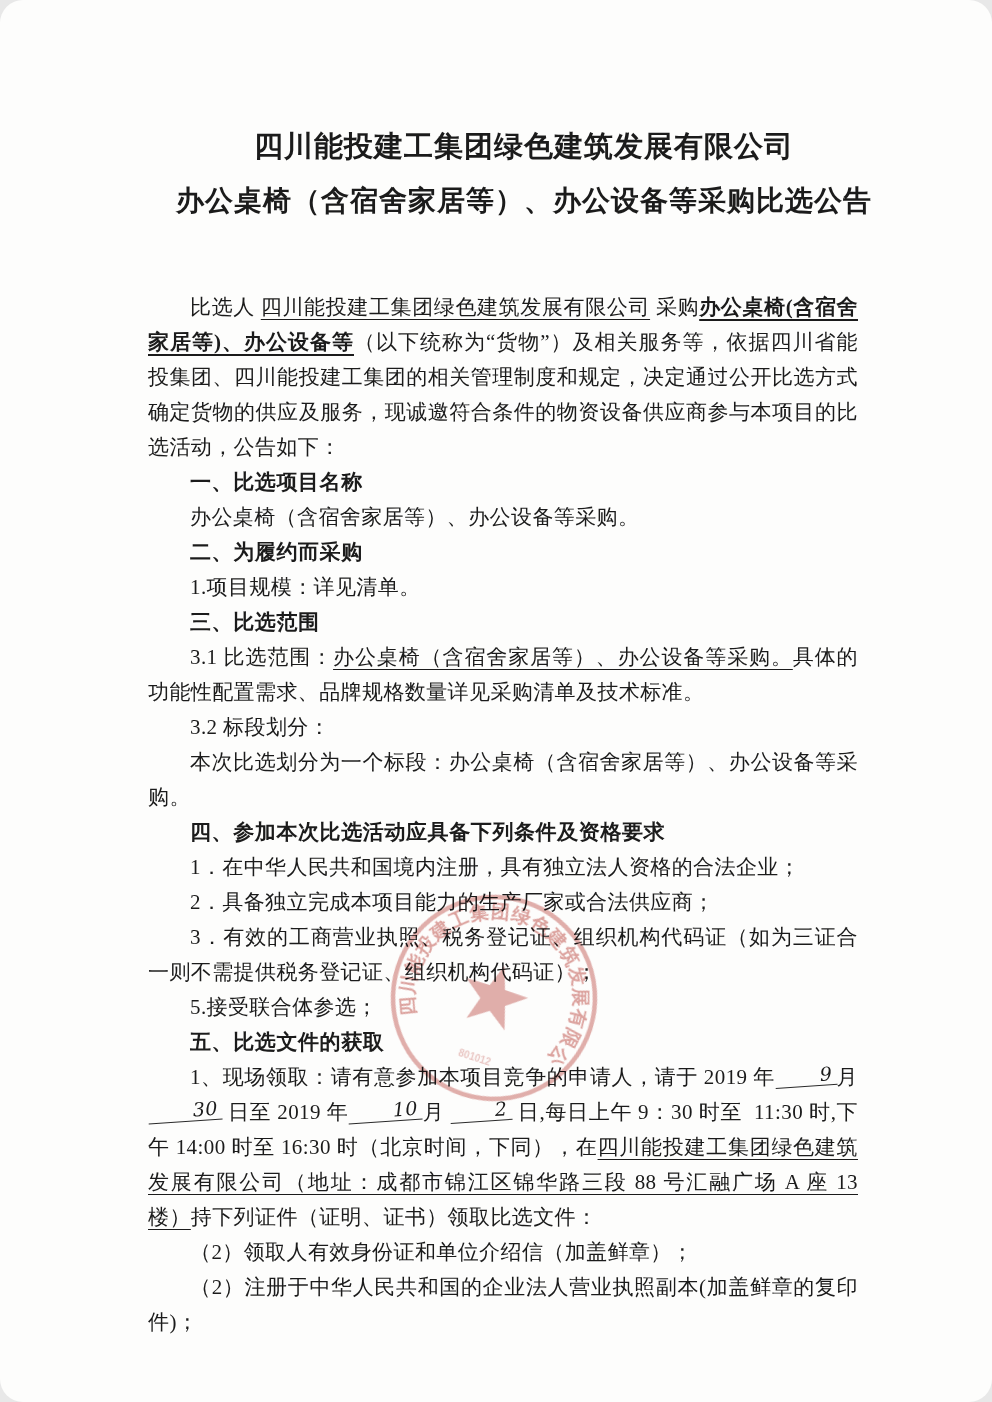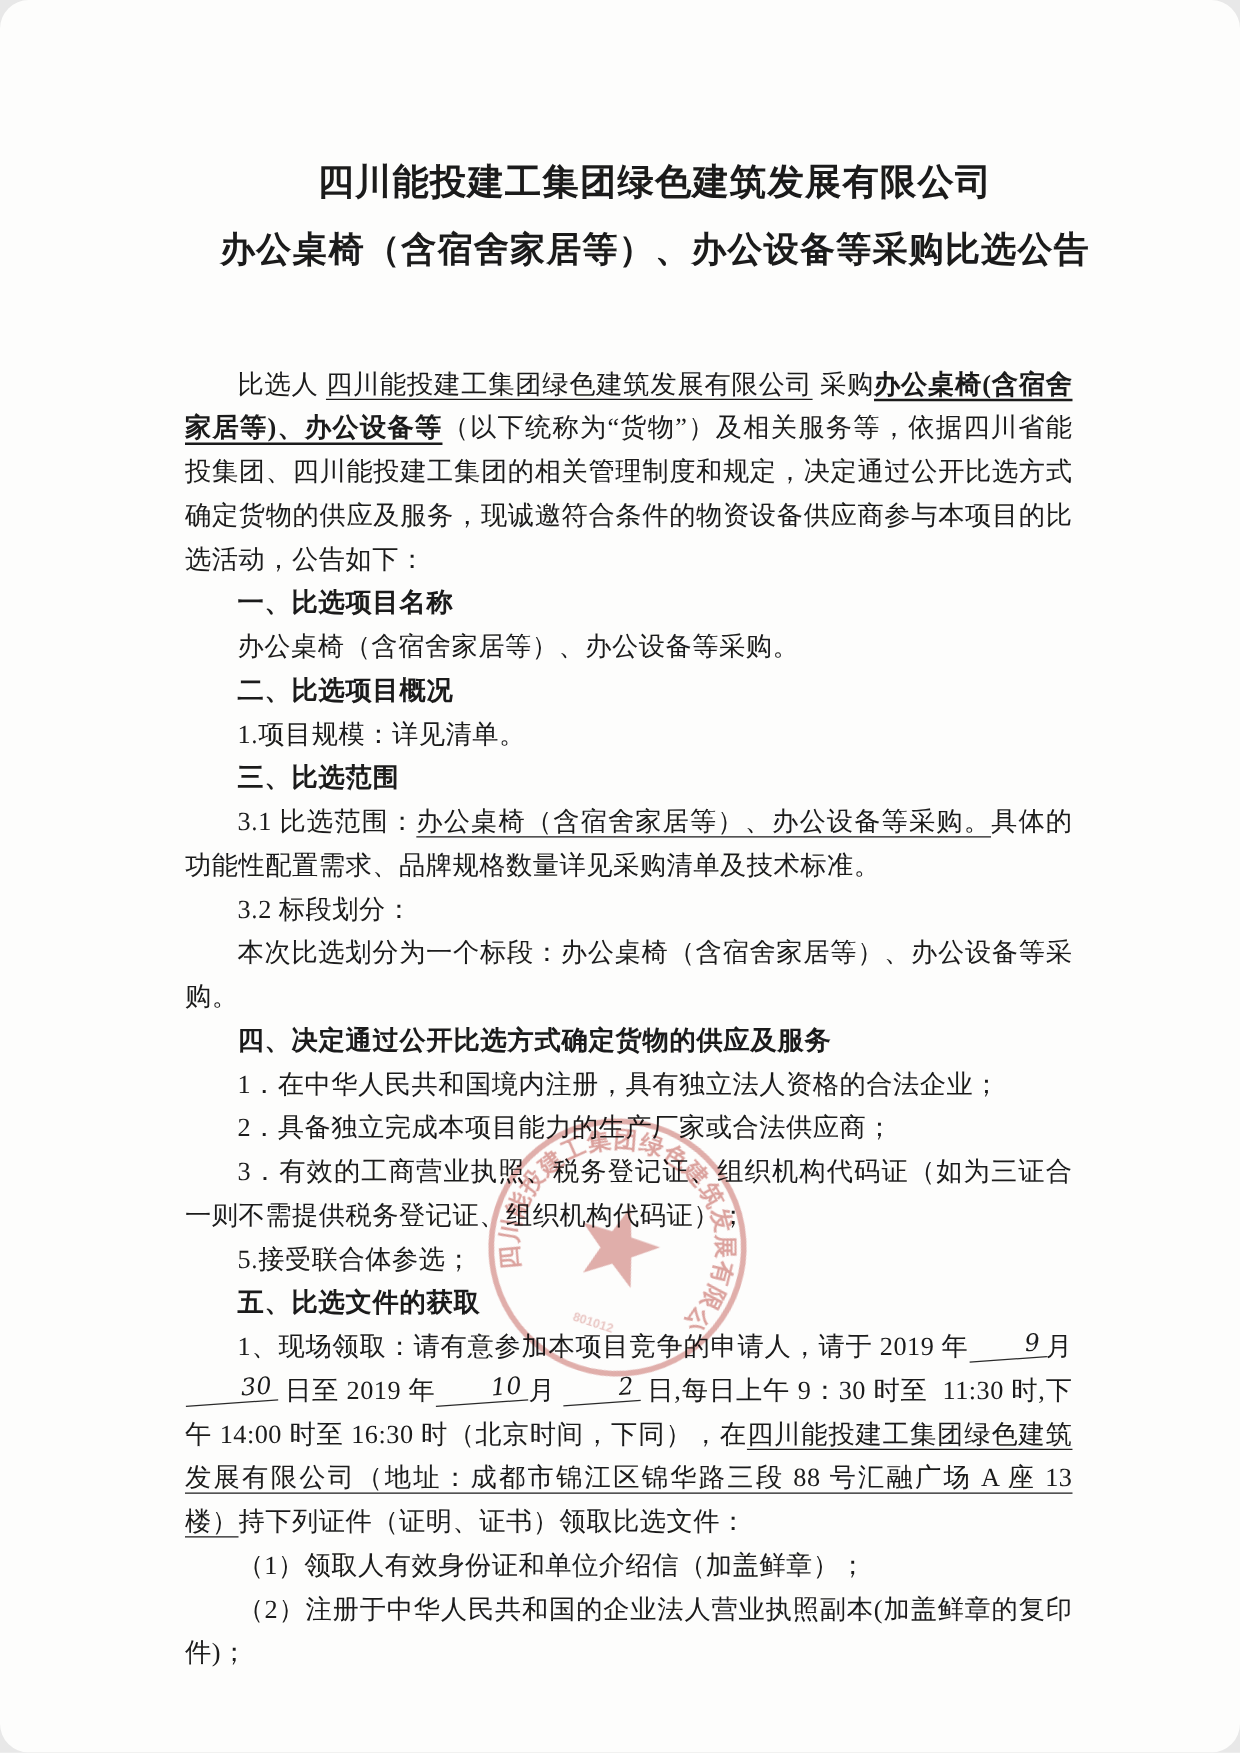--- a/index.html
+++ b/index.html
@@ -89,34 +89,34 @@
 
   <header class="titles">
     <div class="title">四川能投建工集团绿色建筑发展有限公司</div>
     <div class="title title2">办公桌椅（含宿舍家居等）、办公设备等采购比选公告</div>
   </header>
 
   <main class="doc-body" id="doc-body">
       <p class=""><span class="r-n">比选人 </span><span class="r-u">四川能投建工集团绿色建筑发展有限公司</span><span class="r-n"> 采购</span><span class="r-bu">办公桌椅(含宿舍家居等)、办公设备等</span><span class="r-n">（以下统称为“货物”）及相关服务等，依据四川省能投集团、四川能投建工集团的相关管理制度和规定，决定通过公开比选方式确定货物的供应及服务，现诚邀符合条件的物资设备供应商参与本项目的比选活动，公告如下：</span></p>
       <p class="head"><span class="r-b">一、比选项目名称</span></p>
       <p class=""><span class="r-n">办公桌椅（含宿舍家居等）、办公设备等采购。</span></p>
-      <p class="head"><span class="r-b">二、比选项目概况</span></p>
+      <p class="head"><span class="r-b">二、为履约而采购</span></p>
       <p class=""><span class="r-n">1.项目规模：详见清单。</span></p>
       <p class="head"><span class="r-b">三、比选范围</span></p>
       <p class=""><span class="r-n">3.1 比选范围：</span><span class="r-u">办公桌椅（含宿舍家居等）、办公设备等采购。</span><span class="r-n">具体的功能性配置需求、品牌规格数量详见采购清单及技术标准。</span></p>
       <p class=""><span class="r-n">3.2 标段划分：</span></p>
       <p class=""><span class="r-n">本次比选划分为一个标段：办公桌椅（含宿舍家居等）、办公设备等采购。</span></p>
-      <p class="head"><span class="r-b">四、决定通过公开比选方式确定货物的供应及服务</span></p>
+      <p class="head"><span class="r-b">四、参加本次比选活动应具备下列条件及资格要求</span></p>
       <p class=""><span class="r-n">1．在中华人民共和国境内注册，具有独立法人资格的合法企业；</span></p>
       <p class=""><span class="r-n">2．具备独立完成本项目能力的生产厂家或合法供应商；</span></p>
       <p class=""><span class="r-n">3．有效的工商营业执照、税务登记证、组织机构代码证（如为三证合一则不需提供税务登记证、组织机构代码证）；</span></p>
       <p class=""><span class="r-n">5.接受联合体参选；</span></p>
       <p class="head"><span class="r-b">五、比选文件的获取</span></p>
       <p class=""><span class="r-n">1、现场领取：请有意参加本项目竞争的申请人，请于 2019 年</span><span class="r-hw">9</span><span class="r-n">月 </span><span class="r-hw">30</span><span class="r-n"> 日至 2019 年</span><span class="r-hw">10</span><span class="r-n">月 </span><span class="r-hw">2</span><span class="r-n"> 日,每日上午 9：30 时至 &nbsp;11:30 时,下午 14:00 时至 16:30 时（北京时间，下同），在</span><span class="r-u">四川能投建工集团绿色建筑发展有限公司（地址：成都市锦江区锦华路三段 88 号汇融广场 A 座 13 楼）</span><span class="r-n">持下列证件（证明、证书）领取比选文件：</span></p>
-      <p class=""><span class="r-n">（1）领取人有效身份证和单位介绍信（加盖鲜章）；</span></p>
+      <p class=""><span class="r-n">（2）领取人有效身份证和单位介绍信（加盖鲜章）；</span></p>
       <p class=""><span class="r-n">（2）注册于中华人民共和国的企业法人营业执照副本(加盖鲜章的复印件)；</span></p>
     </main>
 
   <svg class="stamp" viewBox="-130 -130 260 260" xmlns="http://www.w3.org/2000/svg">
     <defs>
       <filter id="soft" x="-20%" y="-20%" width="140%" height="140%">
         <feGaussianBlur stdDeviation="0.55"></feGaussianBlur>
       </filter>
       <path id="sealRing" d="M -69.3 40 A 80 80 0 1 1 69.3 40" fill="none"></path>
     </defs>

